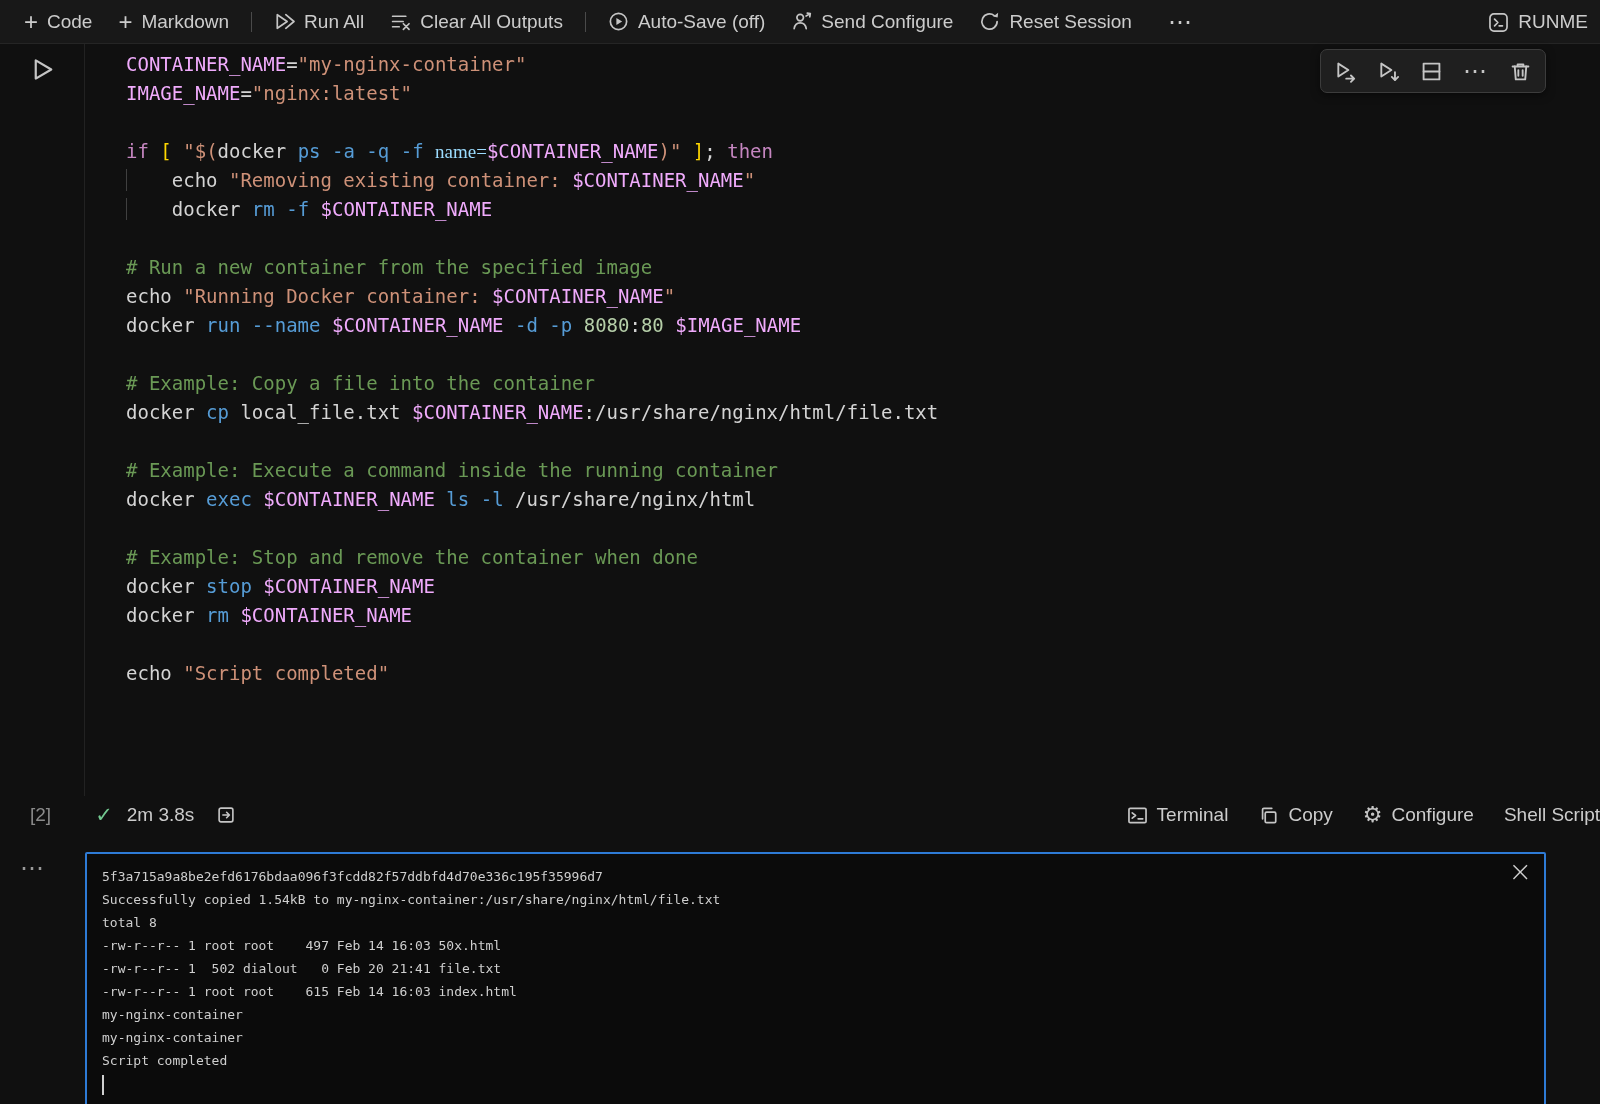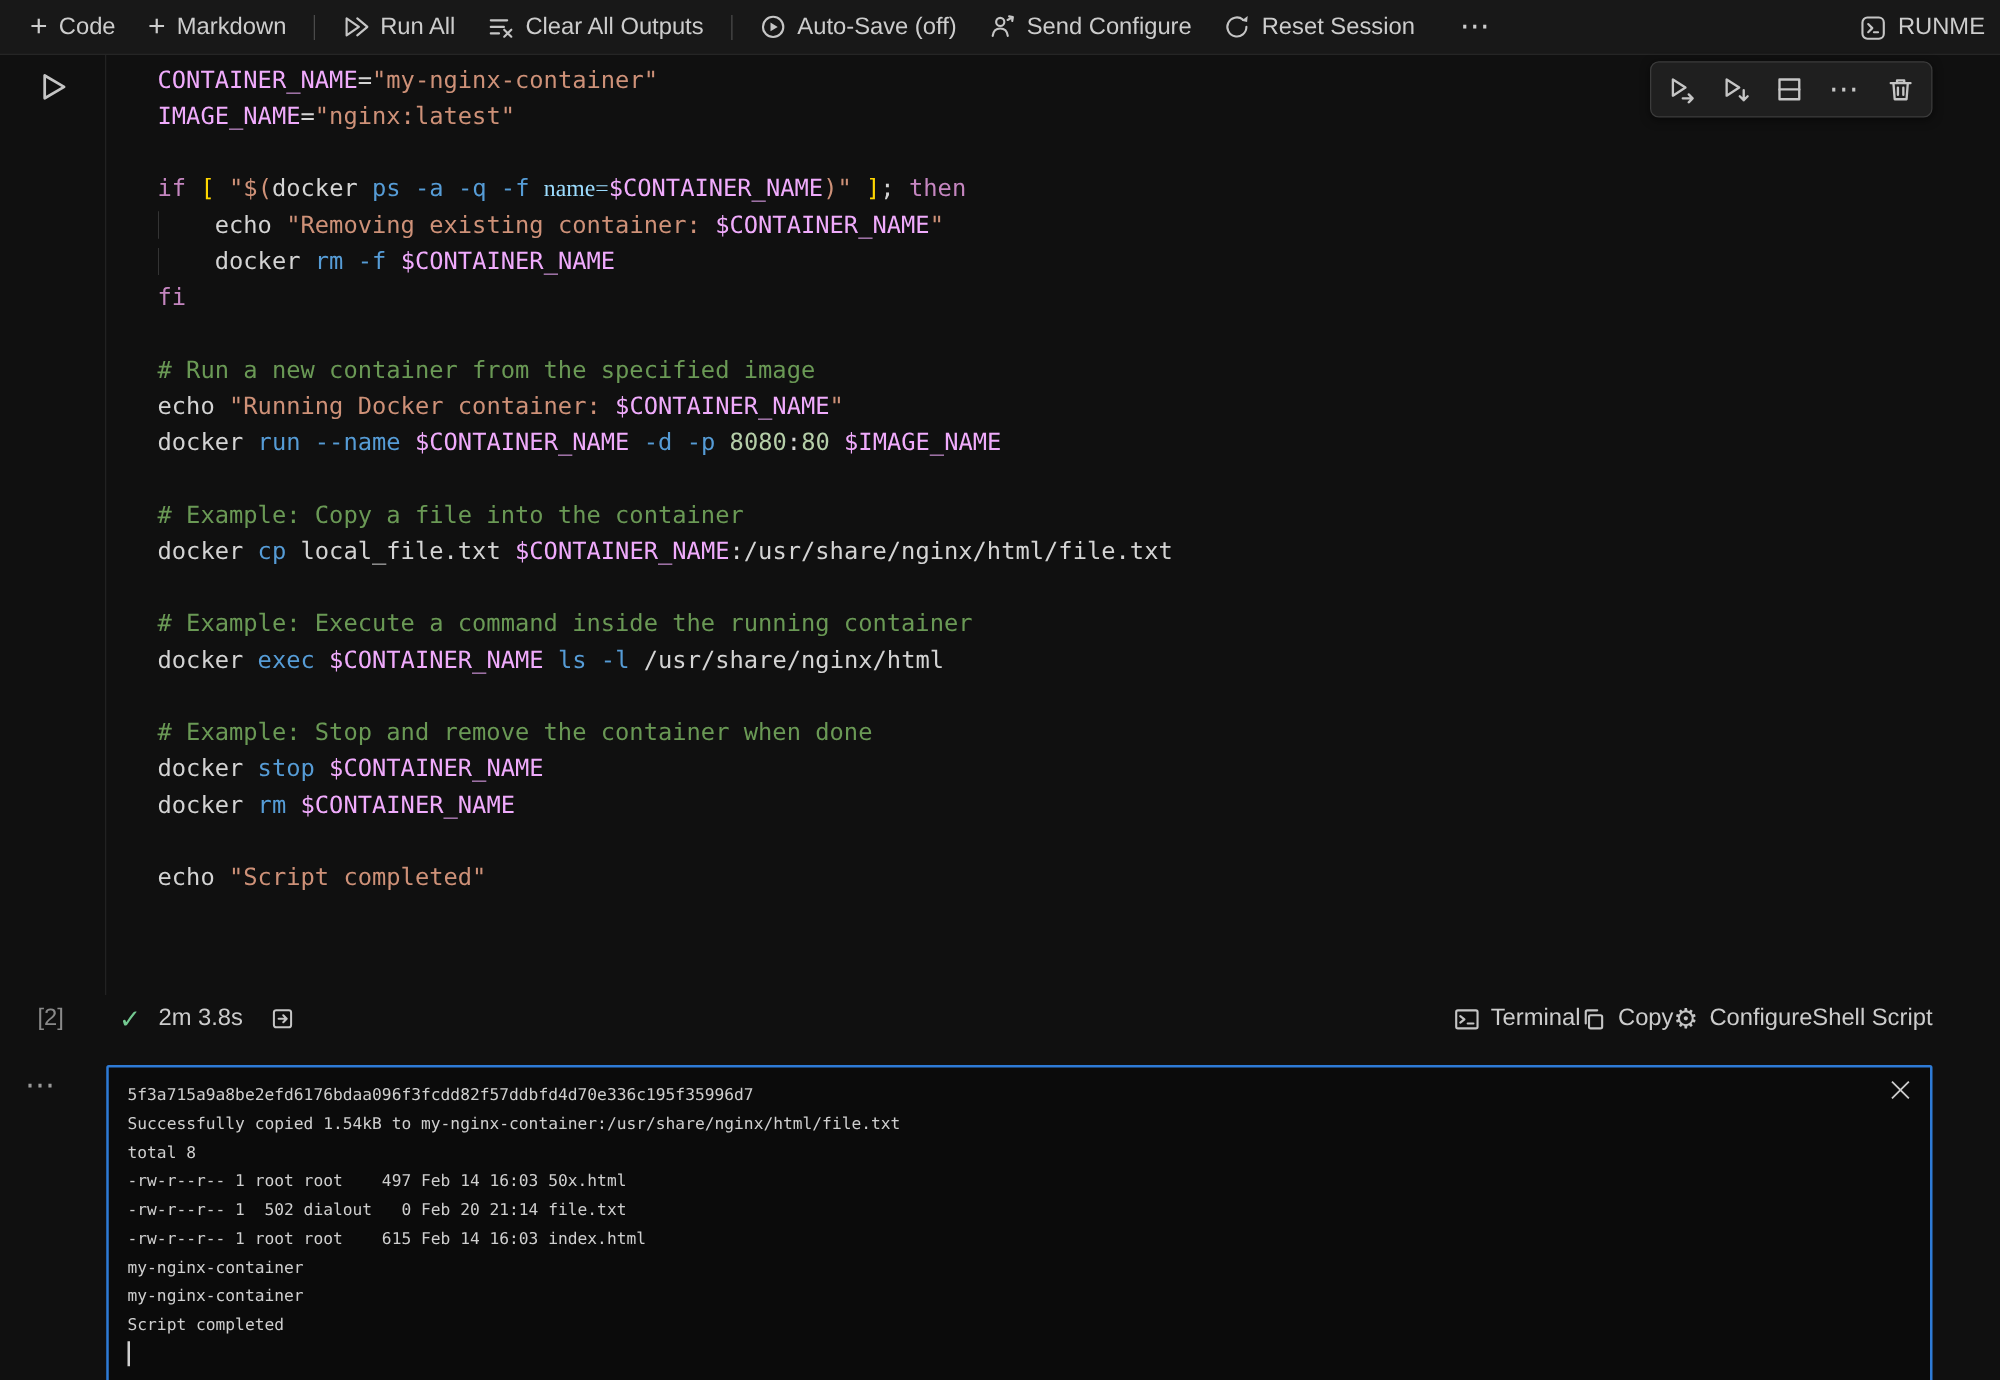--- a/index.html
+++ b/index.html
@@ -64,21 +64,21 @@
   
   .cell-footer {
     position:absolute; left:0; right:0; top:748px; height:46px;
     display:flex; align-items:center; font-size:19px; color:#cccccc; padding-left:30px;
   }
   .exec-label { color:#8a8a8a; }
   .check { color:#73c991; font-size:21px; margin-left:44px; }
   .duration { margin-left:14px; }
   .footer-icon-btn { background:none; border:none; cursor:pointer; margin-left:22px; display:flex; align-items:center; color:#c5c5c5; }
   .footer-icon-btn svg { width:20px; height:20px; }
-  .footer-right { margin-left:auto; display:flex; align-items:center; padding-right:54px; }
+  .footer-right { margin-left:auto; display:flex; align-items:center; gap:30px; }
   .fbtn { display:flex; align-items:center; gap:9px; background:none; border:none; color:#cccccc;
     font:inherit; cursor:pointer; }
   .fbtn svg { width:21px; height:21px; }
   .gear { font-size:22px; line-height:20px; color:#c5c5c5; }
 
   
   .output-row { position:absolute; left:0; right:0; top:808px; }
   .output-gutter { position:absolute; left:20px; top:2px; color:#9a9a9a; font-size:24px; cursor:pointer; letter-spacing:1px; }
   .terminal {
     margin-left:85px; margin-right:54px; height:272px;
@@ -171,21 +171,20 @@
     </div>
 
     <div class="code-editor">
       <div class="code-lines">
           <div class="code-line"><span class="tok-var">CONTAINER_NAME</span><span class="tok-pln">=</span><span class="tok-str">"my-nginx-container"</span></div>
           <div class="code-line"><span class="tok-var">IMAGE_NAME</span><span class="tok-pln">=</span><span class="tok-str">"nginx:latest"</span></div>
           <div class="code-line">&nbsp;</div>
           <div class="code-line"><span class="tok-kw">if</span><span class="tok-pln"> </span><span class="tok-brk">[</span><span class="tok-pln"> </span><span class="tok-str">"$(</span><span class="tok-pln">docker </span><span class="tok-cmd">ps</span><span class="tok-pln"> </span><span class="tok-cmd">-a</span><span class="tok-pln"> </span><span class="tok-cmd">-q</span><span class="tok-pln"> </span><span class="tok-cmd">-f</span><span class="tok-pln"> </span><span class="tok-prop">name=</span><span class="tok-var">$CONTAINER_NAME</span><span class="tok-str">)"</span><span class="tok-pln"> </span><span class="tok-brk">]</span><span class="tok-pln">; </span><span class="tok-kw">then</span></div>
           <div class="code-line"><span class="tok-ind">    </span><span class="tok-pln">echo </span><span class="tok-str">"Removing existing container: </span><span class="tok-var">$CONTAINER_NAME</span><span class="tok-str">"</span></div>
           <div class="code-line"><span class="tok-ind">    </span><span class="tok-pln">docker </span><span class="tok-cmd">rm</span><span class="tok-pln"> </span><span class="tok-cmd">-f</span><span class="tok-pln"> </span><span class="tok-var">$CONTAINER_NAME</span></div>
-          <div class="code-line"><span class="tok-kw">fi</span></div>
           <div class="code-line">&nbsp;</div>
           <div class="code-line"><span class="tok-com"># Run a new container from the specified image</span></div>
           <div class="code-line"><span class="tok-pln">echo </span><span class="tok-str">"Running Docker container: </span><span class="tok-var">$CONTAINER_NAME</span><span class="tok-str">"</span></div>
           <div class="code-line"><span class="tok-pln">docker </span><span class="tok-cmd">run</span><span class="tok-pln"> </span><span class="tok-cmd">--name</span><span class="tok-pln"> </span><span class="tok-var">$CONTAINER_NAME</span><span class="tok-pln"> </span><span class="tok-cmd">-d</span><span class="tok-pln"> </span><span class="tok-cmd">-p</span><span class="tok-pln"> </span><span class="tok-num">8080</span><span class="tok-pln">:</span><span class="tok-num">80</span><span class="tok-pln"> </span><span class="tok-var">$IMAGE_NAME</span></div>
           <div class="code-line">&nbsp;</div>
           <div class="code-line"><span class="tok-com"># Example: Copy a file into the container</span></div>
           <div class="code-line"><span class="tok-pln">docker </span><span class="tok-cmd">cp</span><span class="tok-pln"> local_file.txt </span><span class="tok-var">$CONTAINER_NAME</span><span class="tok-pln">:/usr/share/nginx/html/file.txt</span></div>
           <div class="code-line">&nbsp;</div>
           <div class="code-line"><span class="tok-com"># Example: Execute a command inside the running container</span></div>
           <div class="code-line"><span class="tok-pln">docker </span><span class="tok-cmd">exec</span><span class="tok-pln"> </span><span class="tok-var">$CONTAINER_NAME</span><span class="tok-pln"> </span><span class="tok-cmd">ls</span><span class="tok-pln"> </span><span class="tok-cmd">-l</span><span class="tok-pln"> /usr/share/nginx/html</span></div>
@@ -268,21 +267,21 @@
       <div class="output-gutter">
         <span>⋯</span>
       </div>
       <div class="terminal">
         <button class="term-close">×</button>
         <div class="term-lines">
             <div class="out-line">5f3a715a9a8be2efd6176bdaa096f3fcdd82f57ddbfd4d70e336c195f35996d7</div>
             <div class="out-line">Successfully copied 1.54kB to my-nginx-container:/usr/share/nginx/html/file.txt</div>
             <div class="out-line">total 8</div>
             <div class="out-line">-rw-r--r-- 1 root root    497 Feb 14 16:03 50x.html</div>
-            <div class="out-line">-rw-r--r-- 1  502 dialout   0 Feb 20 21:14 file.txt</div>
+            <div class="out-line">-rw-r--r-- 1  502 dialout   0 Feb 20 21:41 file.txt</div>
             <div class="out-line">-rw-r--r-- 1 root root    615 Feb 14 16:03 index.html</div>
             <div class="out-line">my-nginx-container</div>
             <div class="out-line">my-nginx-container</div>
             <div class="out-line">Script completed</div>
           </div>
         <div class="out-line"><span class="cursor"></span></div>
       </div>
     </section>
   </div>
 </div>

